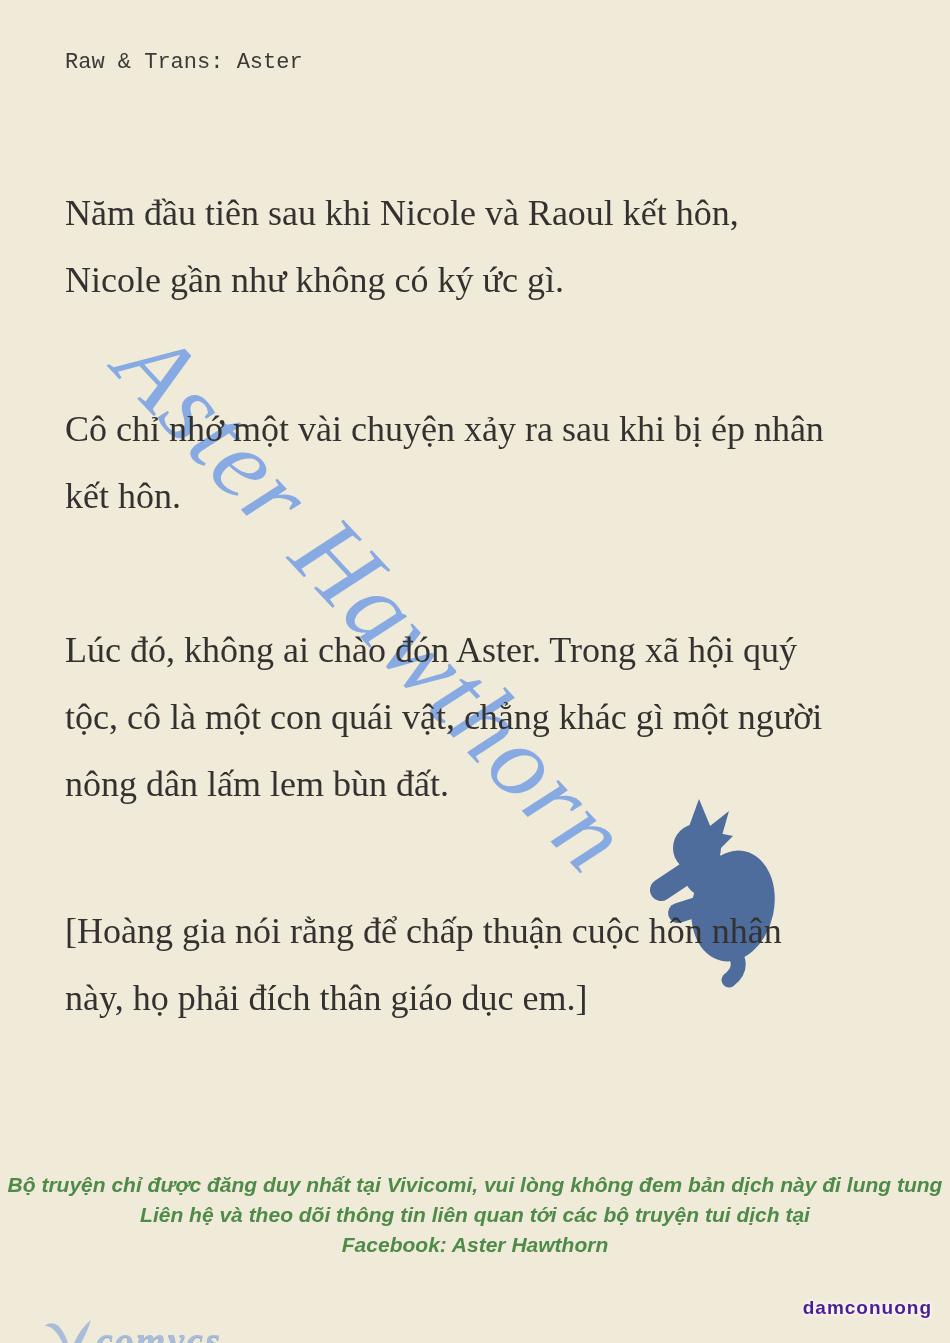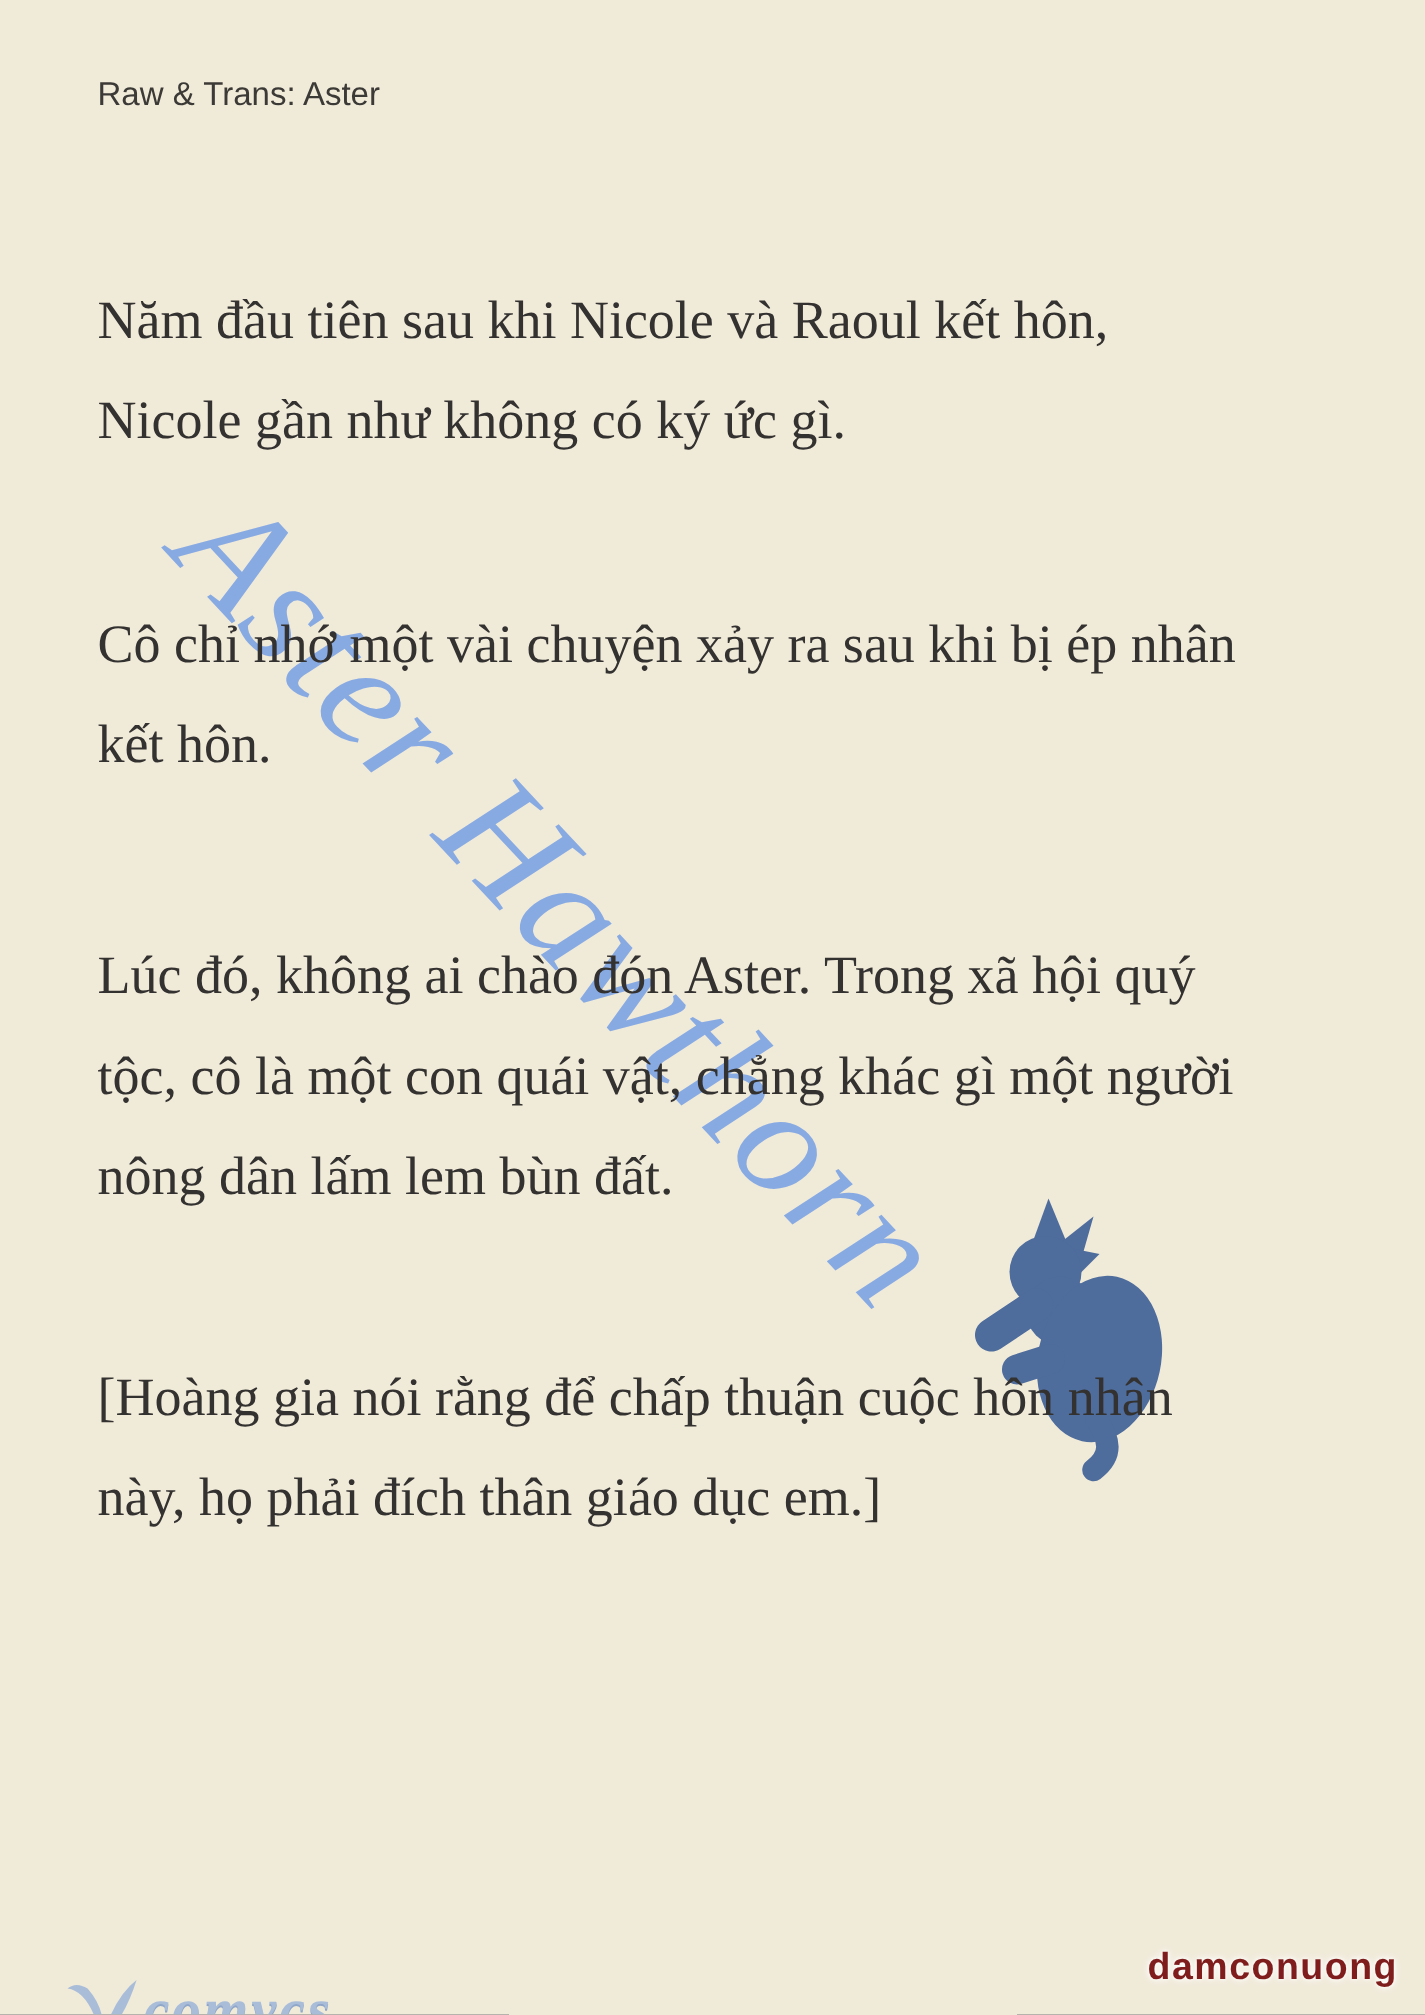--- a/index.html
+++ b/index.html
@@ -8,21 +8,21 @@
     width: 950px;
     height: 1343px;
     margin: 0 auto;
     background: #f0ead9;
     overflow: hidden;
     font-family: "Liberation Serif", "DejaVu Serif", serif;
   }
   .credit {
     position: absolute;
     left: 65px; top: 50px;
-    font-family: Liberation Sans, sans-serif;
+    font-family: Liberation Mono, monospace;
     font-size: 22px;
     color: #3c3a36;
     z-index: 3;
   }
   .watermark {
     position: absolute;
     left: 180px; top: 305px;
     font-size: 104px;
     font-style: italic;
     letter-spacing: 2px;
@@ -82,23 +82,23 @@
     line-height: 44px;
     letter-spacing: 2px;
     color: #a9bdd9;
     text-shadow: 0 1px 0 #8fa6c8;
   }
   .signature {
     position: absolute;
     right: 18px; top: 1297px;
     font-family: "Liberation Sans", "DejaVu Sans", sans-serif;
     font-weight: bold;
-    font-size: 25px;
+    font-size: 19px;
     letter-spacing: 1px;
-    color: #7f1d1d;
+    color: #4c1d95;
     text-shadow: 0 0 3px #ffffff, 0 0 6px #ffffff;
     z-index: 3;
   }
 </style>
 </head>
 <body>
 
 <div class="page">
 
   <div class="credit">Raw &amp; Trans: Aster</div>
@@ -122,20 +122,25 @@
   <p class="para p1">Năm đầu tiên sau khi Nicole và Raoul kết hôn,
 Nicole gần như không có ký ức gì.</p>
   <p class="para p2">Cô chỉ nhớ một vài chuyện xảy ra sau khi bị ép nhân
 kết hôn.</p>
   <p class="para p3">Lúc đó, không ai chào đón Aster. Trong xã hội quý
 tộc, cô là một con quái vật, chẳng khác gì một người
 nông dân lấm lem bùn đất.</p>
   <p class="para p4">[Hoàng gia nói rằng để chấp thuận cuộc hôn nhân
 này, họ phải đích thân giáo dục em.]</p>
 
+  <div class="footer">
+    <div>Bộ truyện chỉ được đăng duy nhất tại Vivicomi, vui lòng không đem bản dịch này đi lung tung</div>
+    <div>Liên hệ và theo dõi thông tin liên quan tới các bộ truyện tui dịch tại</div>
+    <div>Facebook: Aster Hawthorn</div>
+  </div>
 
   <div class="logo">
     <svg width="52" height="48" viewBox="0 0 52 50" xmlns="http://www.w3.org/2000/svg">
       <g fill="#a9bdd9">
         <path d="M2,8 Q18,10 26,44 Q30,24 16,8 Q8,3 2,8 Z"></path>
         <path d="M50,2 Q34,14 25,46 Q42,28 50,2 Z"></path>
       </g>
     </svg>
     <span class="logo-text">comycs</span>
   </div>

